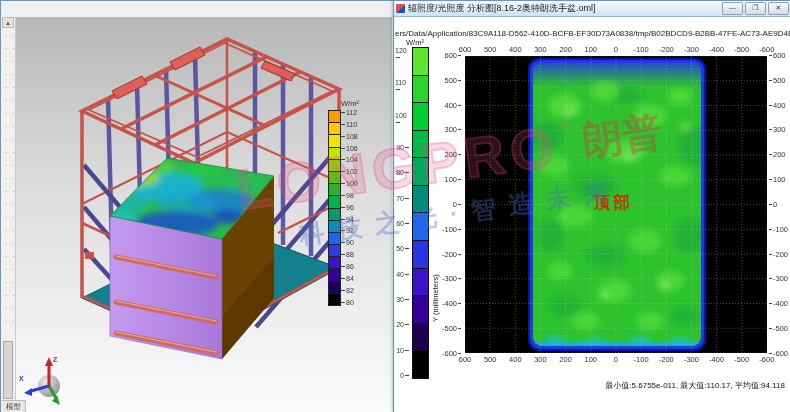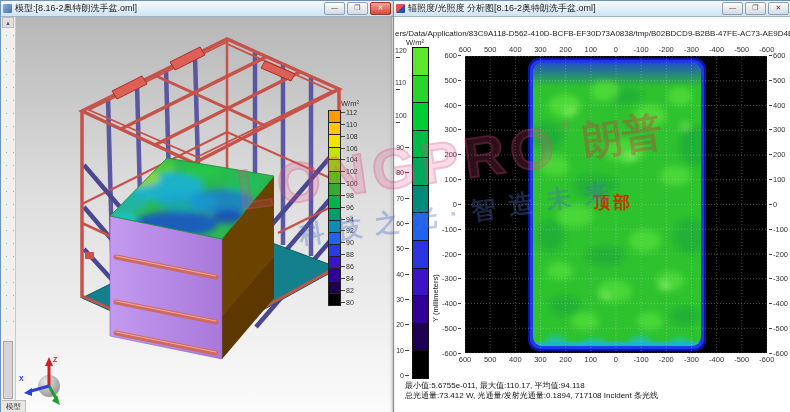--- a/index.html
+++ b/index.html
@@ -60,44 +60,35 @@
   .yticks-left .tick::after{content:"";display:inline-block;width:3px;height:1px;background:#444;vertical-align:2px;margin-left:1px;}
   .yticks-right{position:absolute;left:374px;top:34px;width:22px;height:307px;display:flex;flex-direction:column;
     justify-content:space-between;align-items:flex-start;font-size:7.5px;color:#333;}
   .yticks-right .tick::before{content:"";display:inline-block;width:3px;height:1px;background:#444;vertical-align:2px;margin-right:1px;}
   .plot-wrap{position:absolute;left:70px;top:39px;width:302px;height:297px;}
   .xticks-row{position:absolute;left:58px;width:326px;display:flex;justify-content:space-between;font-size:7.5px;color:#333;}
   .xticks-row.top{top:28px;}
   .xticks-row.bottom{top:338px;}
   .xticks-row .tick{width:24px;text-align:center;}
   .xlab{position:absolute;left:70px;top:347px;width:302px;text-align:center;font-size:8px;color:#222;}
-  .stats{position:absolute;left:10px;right:5px;top:364px;text-align:left;font-size:8px;line-height:1.3;color:#111;}
+  .stats{position:absolute;left:10px;right:5px;top:364px;text-align:right;font-size:8px;line-height:1.3;color:#111;}
   .gl{stroke:rgba(215,215,215,0.33);stroke-width:1;stroke-dasharray:1 2;}
   
   .watermark{position:absolute;left:238px;top:128px;transform:rotate(-8deg);opacity:0.36;z-index:50;pointer-events:none;}
   .wm-line1{display:flex;align-items:center;gap:10px;}
   .wm-brand{font-size:56px;font-weight:bold;letter-spacing:6px;color:rgba(228,80,140,0.55);
     -webkit-text-stroke:2px #e0487e;}
   .wm-reg{font-size:13px;color:#e0487e;align-self:flex-start;margin:6px 0 0 -6px;font-weight:bold;}
   .wm-cn{font-size:40px;font-weight:bold;color:#d2303c;}
   .wm-tagline{font-size:25px;font-weight:bold;color:#4a6cc0;letter-spacing:13px;margin:4px 0 0 55px;}
 </style>
 </head>
 <body>
 
 <div class="window" id="win-left">
-  <div class="titlebar">
-    <span class="win-icon model"></span>
-    <span class="title">模型:[8.16-2奥特朗洗手盆.oml]</span>
-    <span class="winbtns">
-      <span class="winbtn">—</span>
-      <span class="winbtn">❐</span>
-      <span class="winbtn close-red">✕</span>
-    </span>
-  </div>
   <div class="client">
     <div class="tree-strip">
       <div class="scroll-arrow up">▲</div>
       <div class="tree-dots"></div>
       <div class="scroll-thumb"></div>
       <div class="scroll-arrow down">▼</div>
     </div>
     <div class="viewport">
       <svg width="377" height="395" viewBox="0 0 377 395">
         <defs>
@@ -446,21 +437,20 @@
         <div class="tick">0</div>
         <div class="tick">-100</div>
         <div class="tick">-200</div>
         <div class="tick">-300</div>
         <div class="tick">-400</div>
         <div class="tick">-500</div>
         <div class="tick">-600</div>
       </div>
     <div class="stats">
       <div>最小值:5.6755e-011, 最大值:110.17, 平均值:94.118</div>
-      <div>总光通量:73.412 W, 光通量/发射光通量:0.1894, 717108 Incident 条光线</div>
     </div>
   </div>
 </div>
 
 <div class="watermark">
   <div class="wm-line1">
     <span class="wm-brand">LONGPRO</span>
     <span class="wm-reg">®</span>
     <span class="wm-cn">朗普</span>
   </div>

